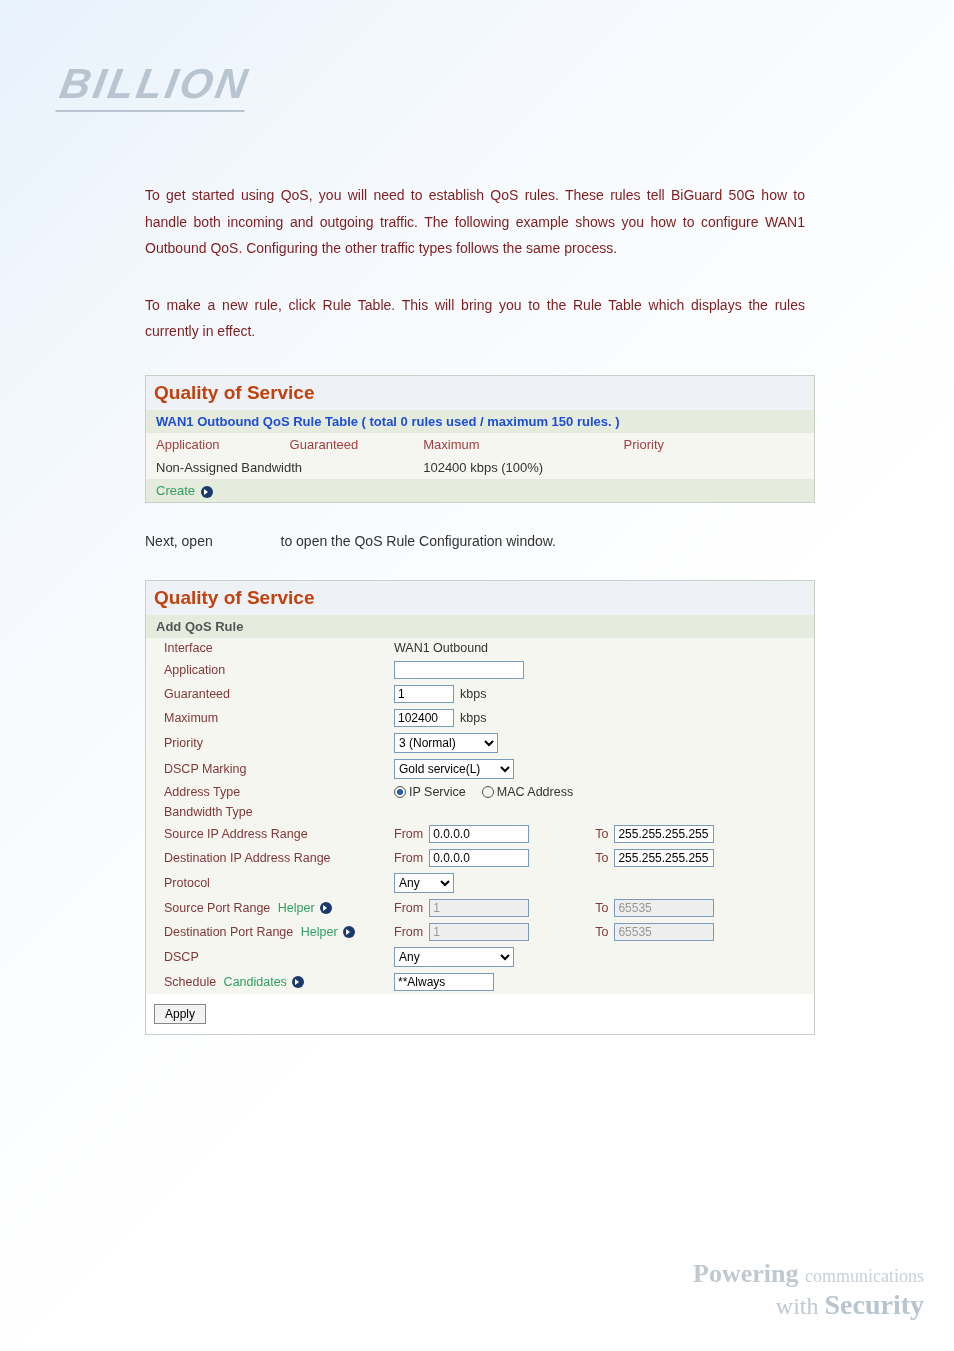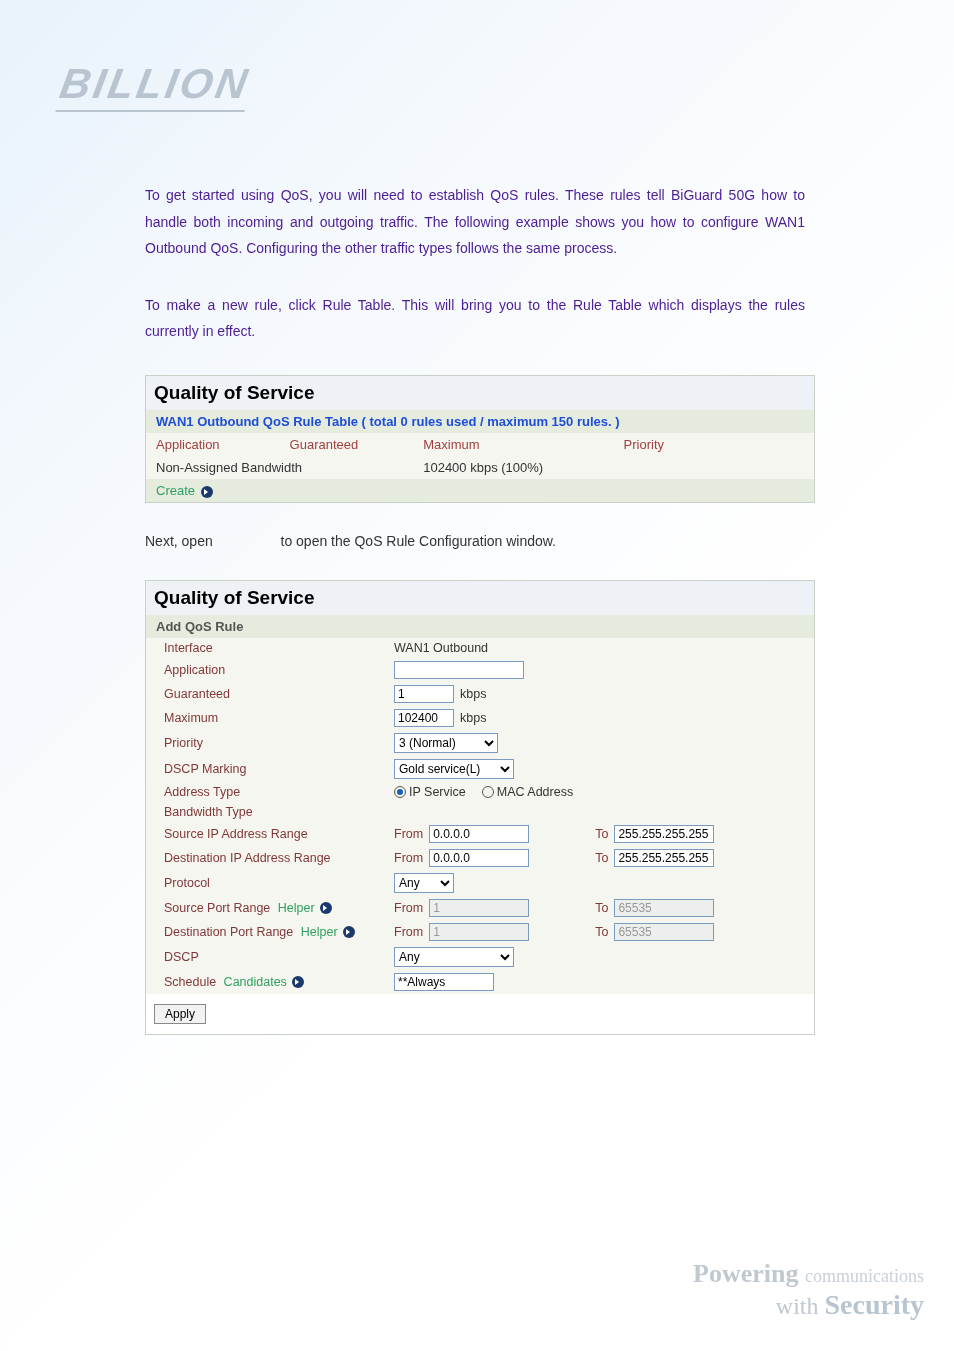--- a/index.html
+++ b/index.html
@@ -29,33 +29,33 @@
     transform: skewX(-10deg);
     display: inline-block;
     border-bottom: 2px solid #b8c5d0;
     padding-bottom: 2px;
   }
   .para {
     margin: 0 0 30px 85px;
     max-width: 660px;
     line-height: 1.9;
     text-align: justify;
-    color: #4c1d95;
+    color: #7f1d1d;
   }
   .panel {
     margin: 0 0 25px 0;
     max-width: 670px;
     margin-left: 85px;
     border: 1px solid #c8d0c8;
   }
   .panel-title {
     background: #eef2f6;
     font-size: 19px;
     font-weight: bold;
-    color: #000000;
+    color: #c2410c;
     padding: 6px 8px;
   }
   .panel-sub {
     background: #e6ecdd;
     color: #1d4ed8;
     font-weight: bold;
     font-size: 13px;
     padding: 4px 10px;
   }
   table.rules {

